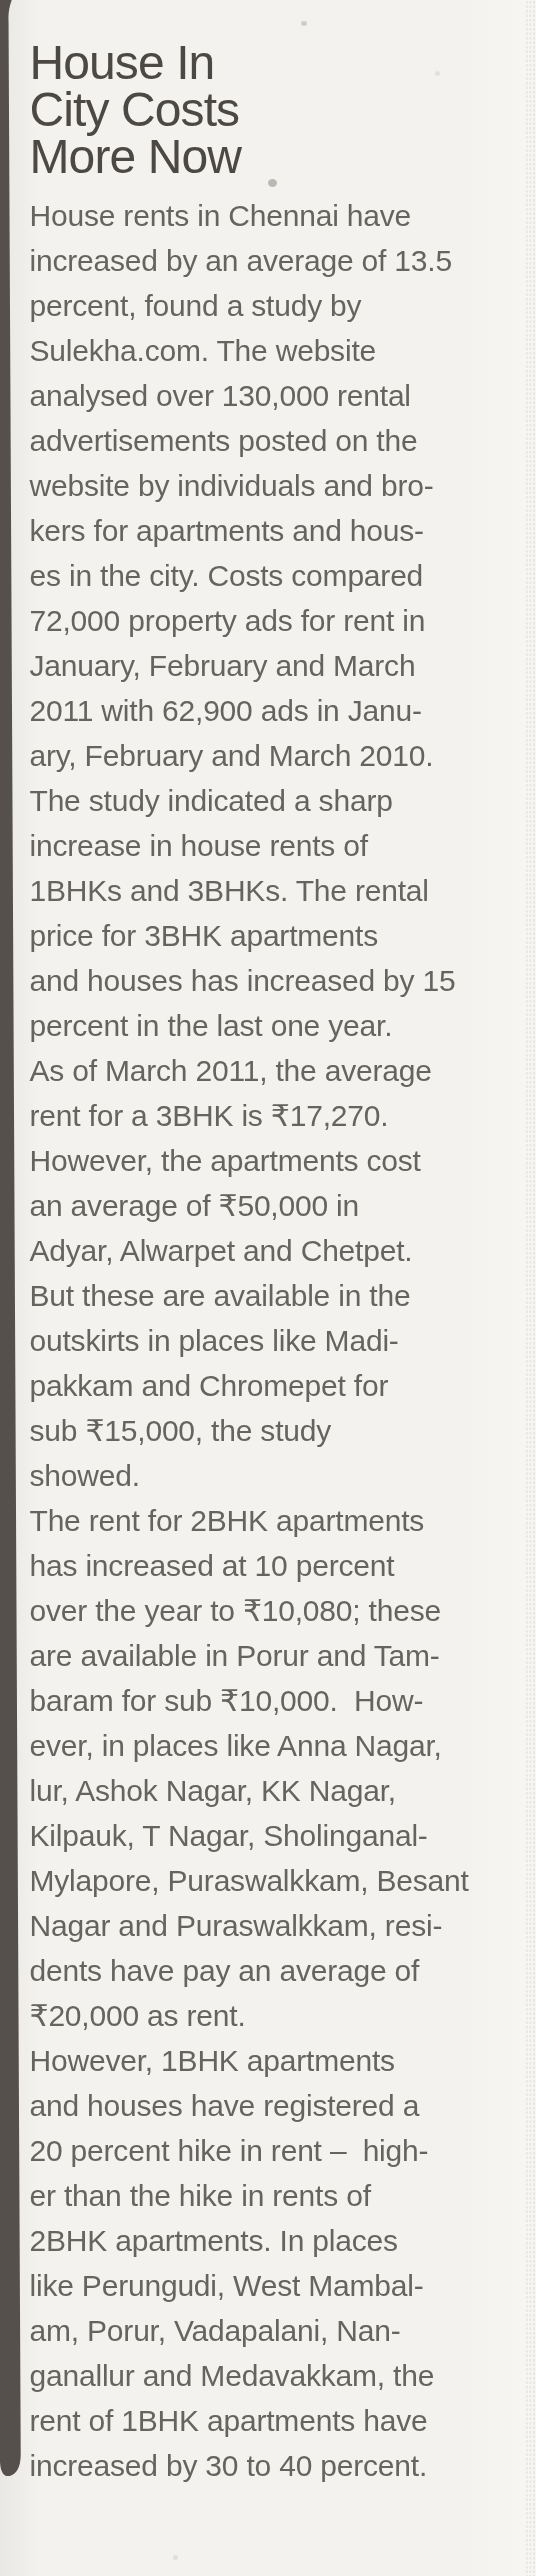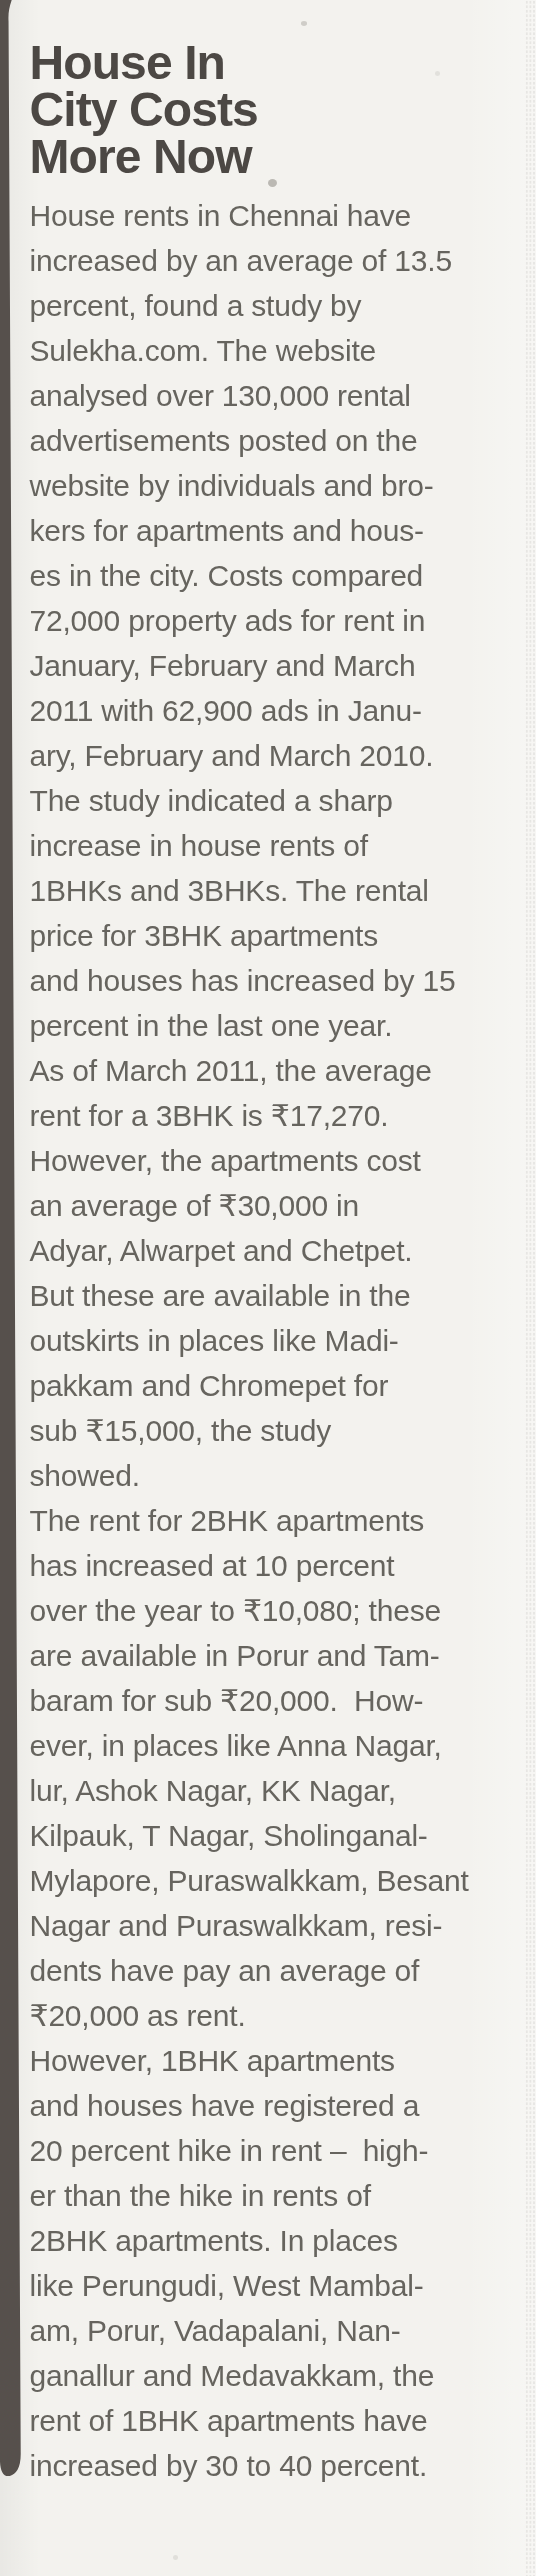--- a/index.html
+++ b/index.html
@@ -31,21 +31,21 @@
     background-size: 3.6px 4.5px;
     opacity: 0.55;
   }
   .content {
     position: absolute;
     left: 29.5px; top: 0;
     width: 447px;
   }
   .headline {
     margin: 39px 0 6px 0;
-    font-weight: bold;
+    font-weight: normal;
     font-size: 48px;
     line-height: 47px;
     letter-spacing: -0.9px;
     color: var(--headline, #4c4844);
   }
   .headline-line { white-space: pre; }
   .body-text {
     margin-top: 13.4px;
     font-size: 30px;
     line-height: 45px;
@@ -105,32 +105,32 @@
         <div class="body-line">ary, February and March 2010.</div>
         <div class="body-line">The study indicated a sharp</div>
         <div class="body-line">increase in house rents of</div>
         <div class="body-line">1BHKs and 3BHKs. The rental</div>
         <div class="body-line">price for 3BHK apartments</div>
         <div class="body-line">and houses has increased by 15</div>
         <div class="body-line">percent in the last one year.</div>
         <div class="body-line">As of March 2011, the average</div>
         <div class="body-line">rent for a 3BHK is ₹17,270.</div>
         <div class="body-line">However, the apartments cost</div>
-        <div class="body-line">an average of ₹30,000 in</div>
+        <div class="body-line">an average of ₹50,000 in</div>
         <div class="body-line">Adyar, Alwarpet and Chetpet.</div>
         <div class="body-line">But these are available in the</div>
         <div class="body-line">outskirts in places like Madi-</div>
         <div class="body-line">pakkam and Chromepet for</div>
         <div class="body-line">sub ₹15,000, the study</div>
         <div class="body-line">showed.</div>
         <div class="body-line">The rent for 2BHK apartments</div>
         <div class="body-line">has increased at 10 percent</div>
         <div class="body-line">over the year to ₹10,080; these</div>
         <div class="body-line">are available in Porur and Tam-</div>
-        <div class="body-line">baram for sub ₹20,000.  How-</div>
+        <div class="body-line">baram for sub ₹10,000.  How-</div>
         <div class="body-line">ever, in places like Anna Nagar,</div>
         <div class="body-line">lur, Ashok Nagar, KK Nagar,</div>
         <div class="body-line">Kilpauk, T Nagar, Sholinganal-</div>
         <div class="body-line">Mylapore, Puraswalkkam, Besant</div>
         <div class="body-line">Nagar and Puraswalkkam, resi-</div>
         <div class="body-line">dents have pay an average of</div>
         <div class="body-line">₹20,000 as rent.</div>
         <div class="body-line">However, 1BHK apartments</div>
         <div class="body-line">and houses have registered a</div>
         <div class="body-line">20 percent hike in rent –  high-</div>

